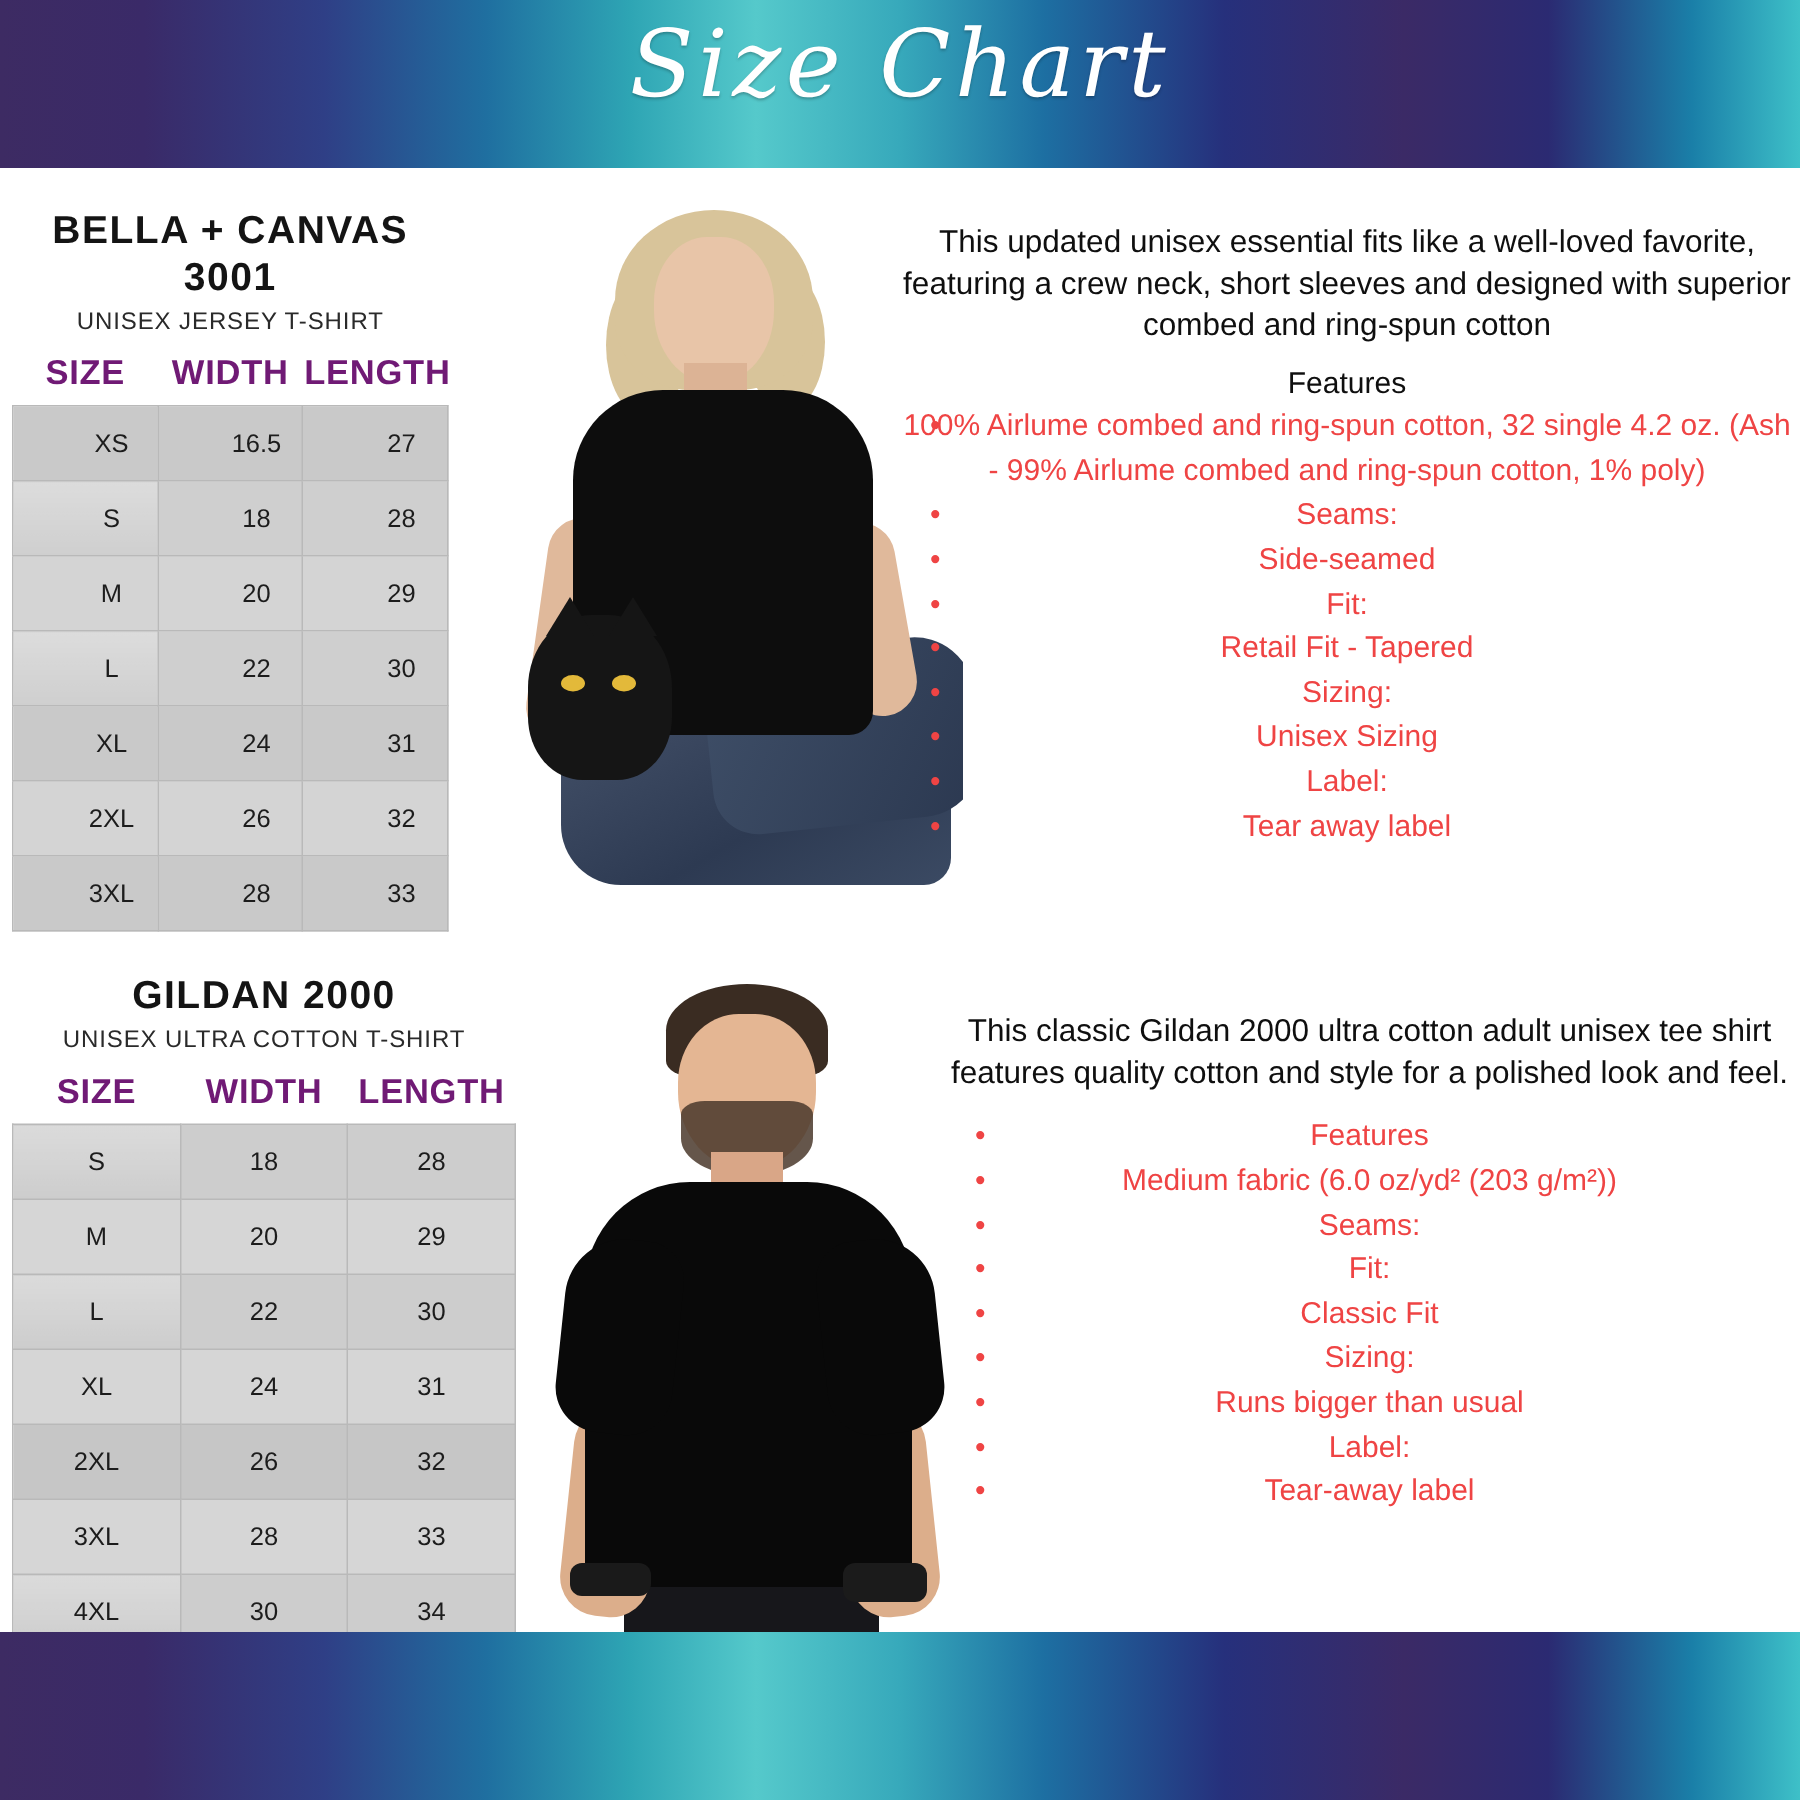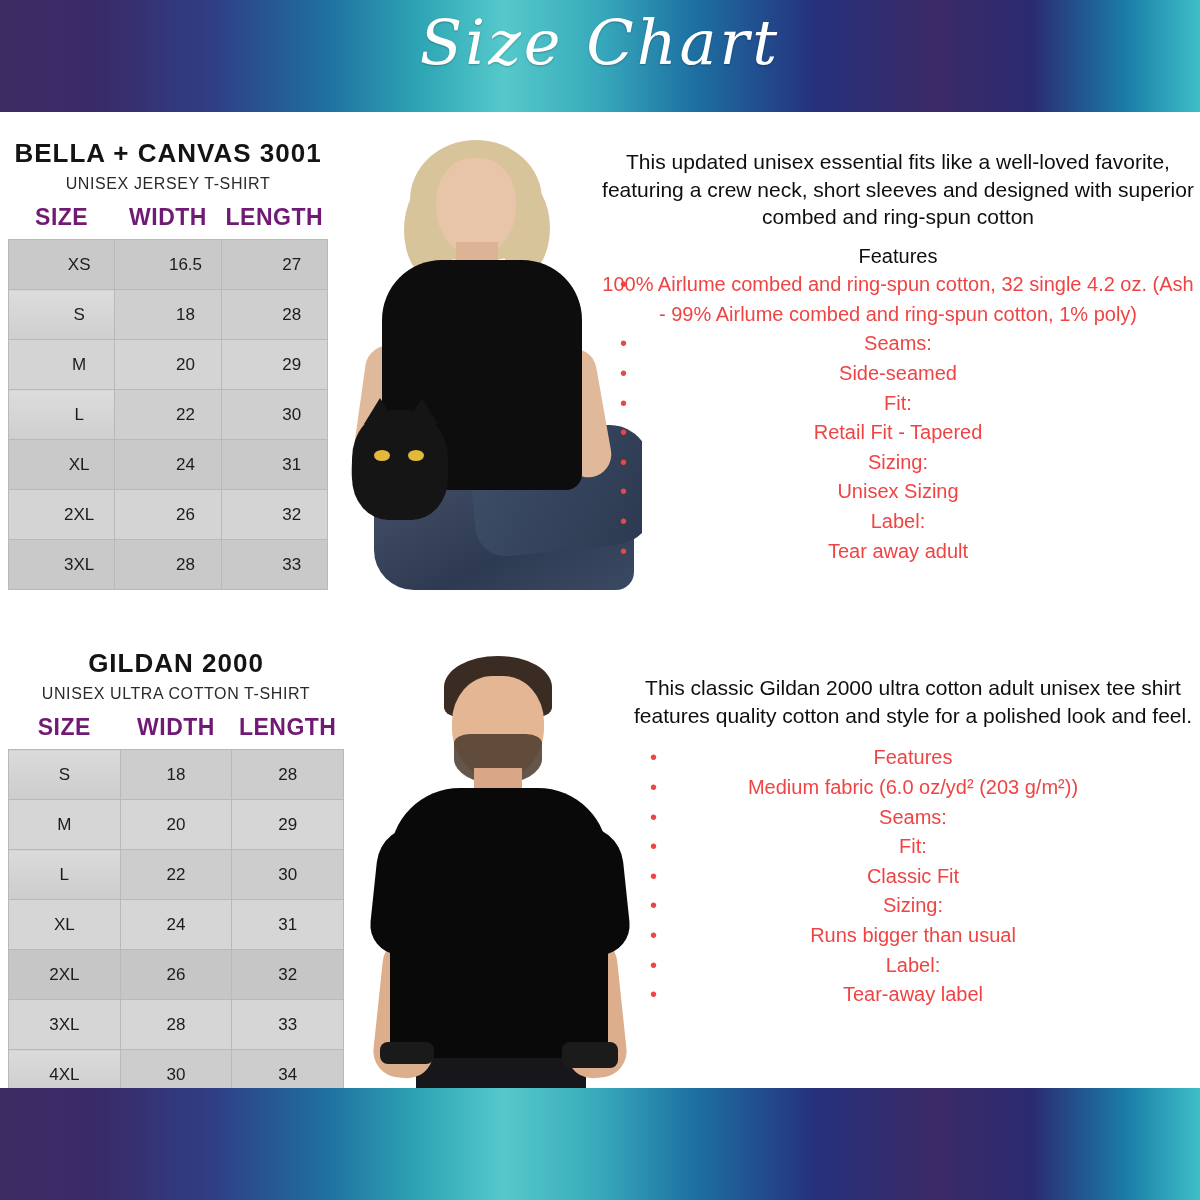--- a/index.html
+++ b/index.html
@@ -268,21 +268,21 @@
   }
 </style>
 </head>
 <body>
 
 <div class="page">
 
   <div class="banner banner-top"></div>
   <div class="title">Size Chart</div>
 
-  <div class="section" style="left:8px; top:138px; width:320px;">
+  <div class="section" style="left:8px; top:138px; width:291px;">
     <div class="brand-title">BELLA + CANVAS 3001</div>
     <div class="brand-sub">UNISEX JERSEY T-SHIRT</div>
     <div class="tbl-wrap">
       <table class="size t1">
         <thead>
           <tr>
             <th>SIZE</th>
             <th>WIDTH</th>
             <th>LENGTH</th>
           </tr>
@@ -353,21 +353,21 @@
     <div class="feat-head">Features</div>
     <ul class="feat">
       <li class="multi">100% Airlume combed and ring-spun cotton, 32 single 4.2 oz. (Ash - 99% Airlume combed and ring-spun cotton, 1% poly)</li>
       <li class="bulleted">Seams:</li>
       <li class="bulleted">Side-seamed</li>
       <li class="bulleted">Fit:</li>
       <li class="bulleted">Retail Fit - Tapered</li>
       <li class="bulleted">Sizing:</li>
       <li class="bulleted">Unisex Sizing</li>
       <li class="bulleted">Label:</li>
-      <li class="bulleted">Tear away adult</li>
+      <li class="bulleted">Tear away label</li>
     </ul>
   </div>
 
   <div class="section" style="left:8px; top:648px; width:336px;">
     <div class="brand-title">GILDAN 2000</div>
     <div class="brand-sub">UNISEX ULTRA COTTON T-SHIRT</div>
     <div class="tbl-wrap">
       <table class="size t2">
         <thead>
           <tr>

